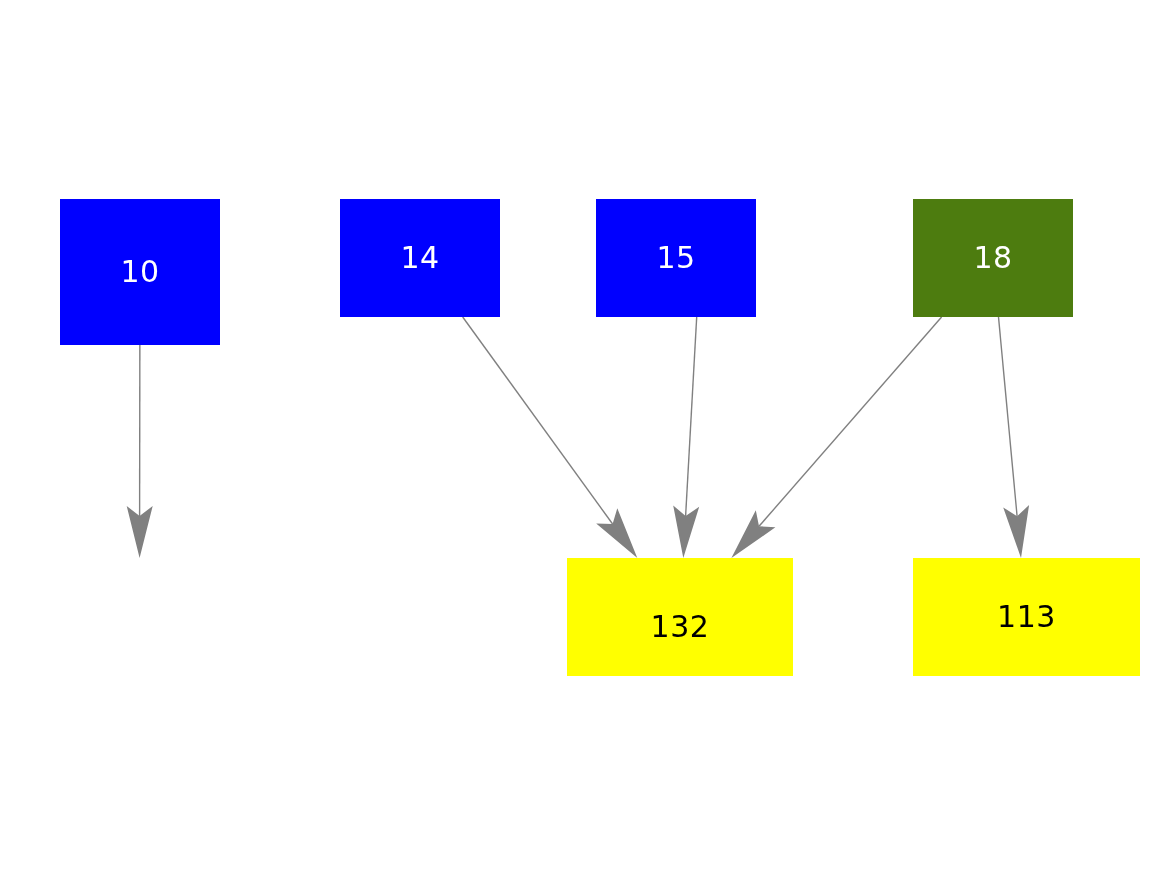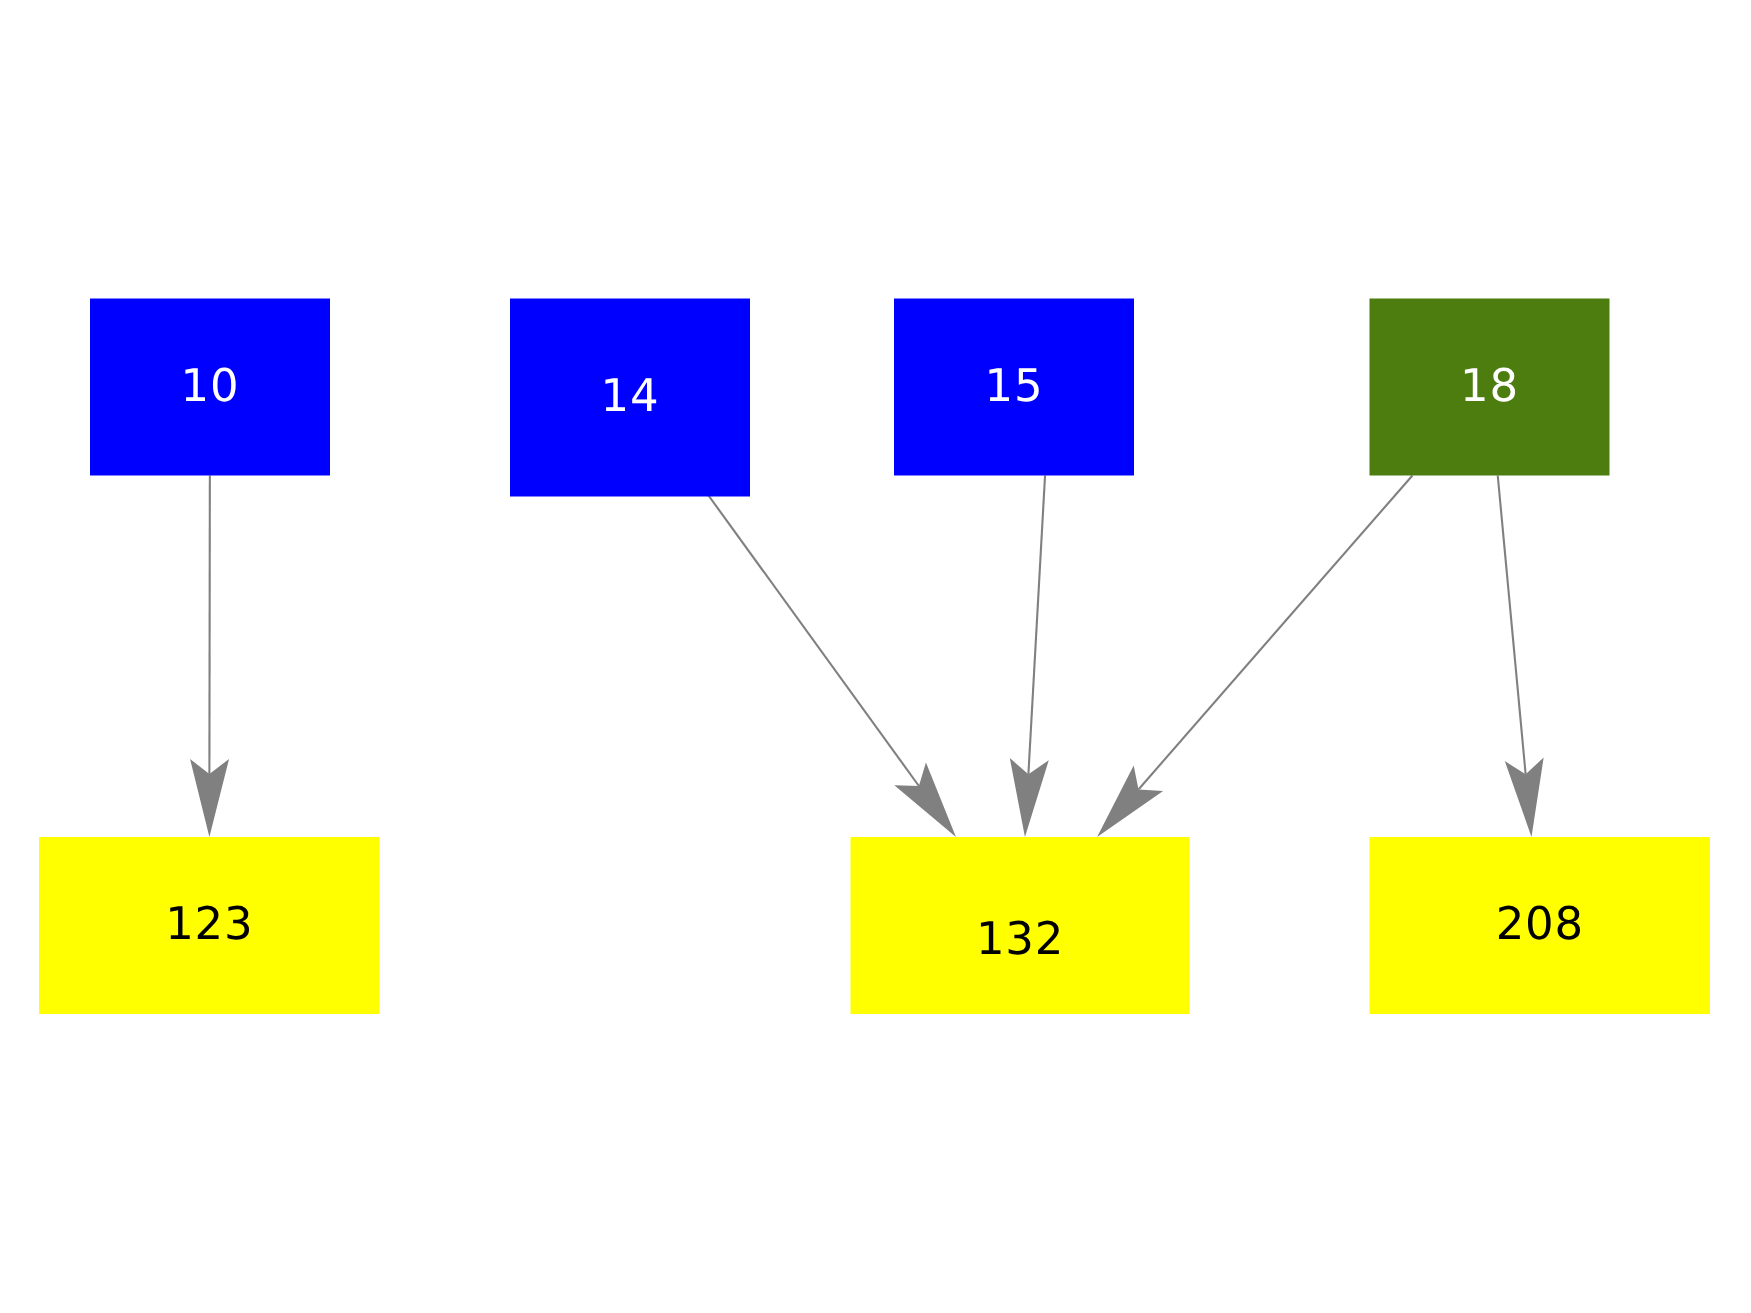--- a/index.html
+++ b/index.html
@@ -40,34 +40,31 @@
       <polygon points="139.6,558.0 126.7,506.0 139.6,516.0 152.7,506.0" fill="#808080"></polygon>
       <line x1="462.7" y1="317.0" x2="612.6" y2="524.0" stroke="#808080" stroke-width="1.4"></line>
       <polygon points="637.3,558.0 596.2,523.5 612.6,524.0 617.3,508.3" fill="#808080"></polygon>
       <line x1="696.7" y1="317.0" x2="685.6" y2="516.1" stroke="#808080" stroke-width="1.4"></line>
       <polygon points="683.3,558.0 673.2,505.4 685.6,516.1 699.2,506.8" fill="#808080"></polygon>
       <line x1="941.6" y1="317.0" x2="759.0" y2="526.3" stroke="#808080" stroke-width="1.4"></line>
       <polygon points="731.4,558.0 755.8,510.3 759.0,526.3 775.4,527.3" fill="#808080"></polygon>
       <line x1="998.5" y1="317.0" x2="1017.1" y2="516.2" stroke="#808080" stroke-width="1.4"></line>
       <polygon points="1021.0,558.0 1003.2,507.4 1017.1,516.2 1029.1,505.0" fill="#808080"></polygon>
     </svg>
-<div class="node" style="left: 60px; top: 199px; width: 160px; height: 118px; background: rgb(0, 0, 255);">
+<div class="node" style="left: 60px; top: 199px; width: 160px; height: 146px; background: rgb(0, 0, 255);">
       <span class="label" style="color: rgb(255, 255, 255);">10</span>
     </div>
-    <div class="node" style="left: 340px; top: 199px; width: 160px; height: 132px; background: rgb(0, 0, 255);">
+    <div class="node" style="left: 340px; top: 199px; width: 160px; height: 118px; background: rgb(0, 0, 255);">
       <span class="label" style="color: rgb(255, 255, 255);">14</span>
     </div>
     <div class="node" style="left: 596px; top: 199px; width: 160px; height: 118px; background: rgb(0, 0, 255);">
       <span class="label" style="color: rgb(255, 255, 255);">15</span>
     </div>
     <div class="node" style="left: 913px; top: 199px; width: 160px; height: 118px; background: #4d7c0f;">
       <span class="label" style="color: rgb(255, 255, 255);">18</span>
     </div>
-    <div class="node" style="left: 26px; top: 558px; width: 227px; height: 118px; background: rgb(255, 255, 0);">
-      <span class="label" style="color: rgb(0, 0, 0);">123</span>
-    </div>
     <div class="node" style="left: 567px; top: 558px; width: 226px; height: 118px; background: rgb(255, 255, 0);">
       <span class="label" style="color: rgb(0, 0, 0); margin-top: 20px;">132</span>
     </div>
     <div class="node" style="left: 913px; top: 558px; width: 227px; height: 118px; background: rgb(255, 255, 0);">
-      <span class="label" style="color: rgb(0, 0, 0);">208</span>
+      <span class="label" style="color: rgb(0, 0, 0);">113</span>
     </div>
   </div>
 
 </body></html>

